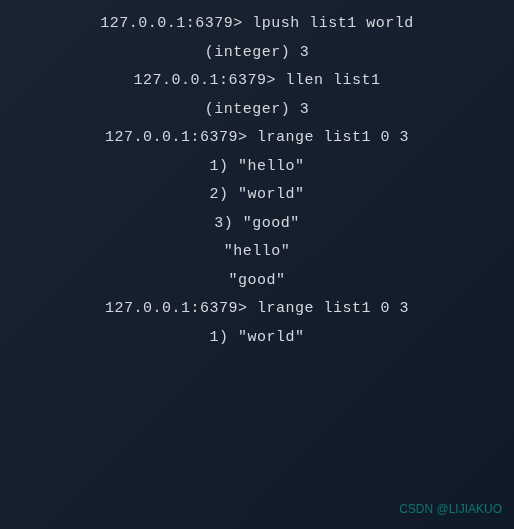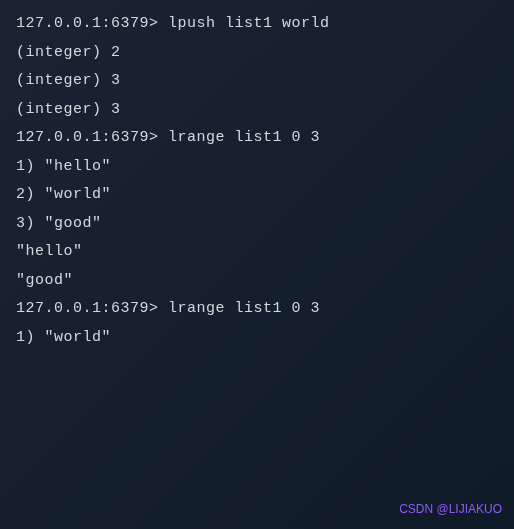--- a/index.html
+++ b/index.html
@@ -1,18 +1,19 @@
 <!DOCTYPE html>
 <html><head>
   <meta charset="utf-8">
   <style>
     * {
       margin: 0;
       padding: 0;
       box-sizing: border-box;
+      text-align: center;
     }
     body {
       background: linear-gradient(135deg, #1a2332 0%, #0f1a28 100%);
       font-family: 'Courier New', monospace;
       font-size: 15px;
       color: #d4d8dc;
       padding: 10px 16px;
       width: 514px;
       height: 529px;
       position: relative;
@@ -20,32 +21,32 @@
       letter-spacing: 0.5px;
     }
     .line {
       white-space: pre;
     }
     .watermark {
       position: absolute;
       bottom: 8px;
       right: 12px;
       font-size: 12px;
-      color: #8b5cf6;
+      color: #0f766e;
       font-family: Arial, sans-serif;
       letter-spacing: 0;
     }
   </style>
 </head>
 <body>
 
 <div id="terminal">
     <div class="line">127.0.0.1:6379&gt; lpush list1 world</div>
-    <div class="line">(integer) 2</div>
     <div class="line">(integer) 3</div>
+    <div class="line">127.0.0.1:6379&gt; llen list1</div>
     <div class="line">(integer) 3</div>
     <div class="line">127.0.0.1:6379&gt; lrange list1 0 3</div>
     <div class="line">1) "hello"</div>
     <div class="line">2) "world"</div>
     <div class="line">3) "good"</div>
     <div class="line">"hello"</div>
     <div class="line">"good"</div>
     <div class="line">127.0.0.1:6379&gt; lrange list1 0 3</div>
     <div class="line">1) "world"</div>
   </div>

